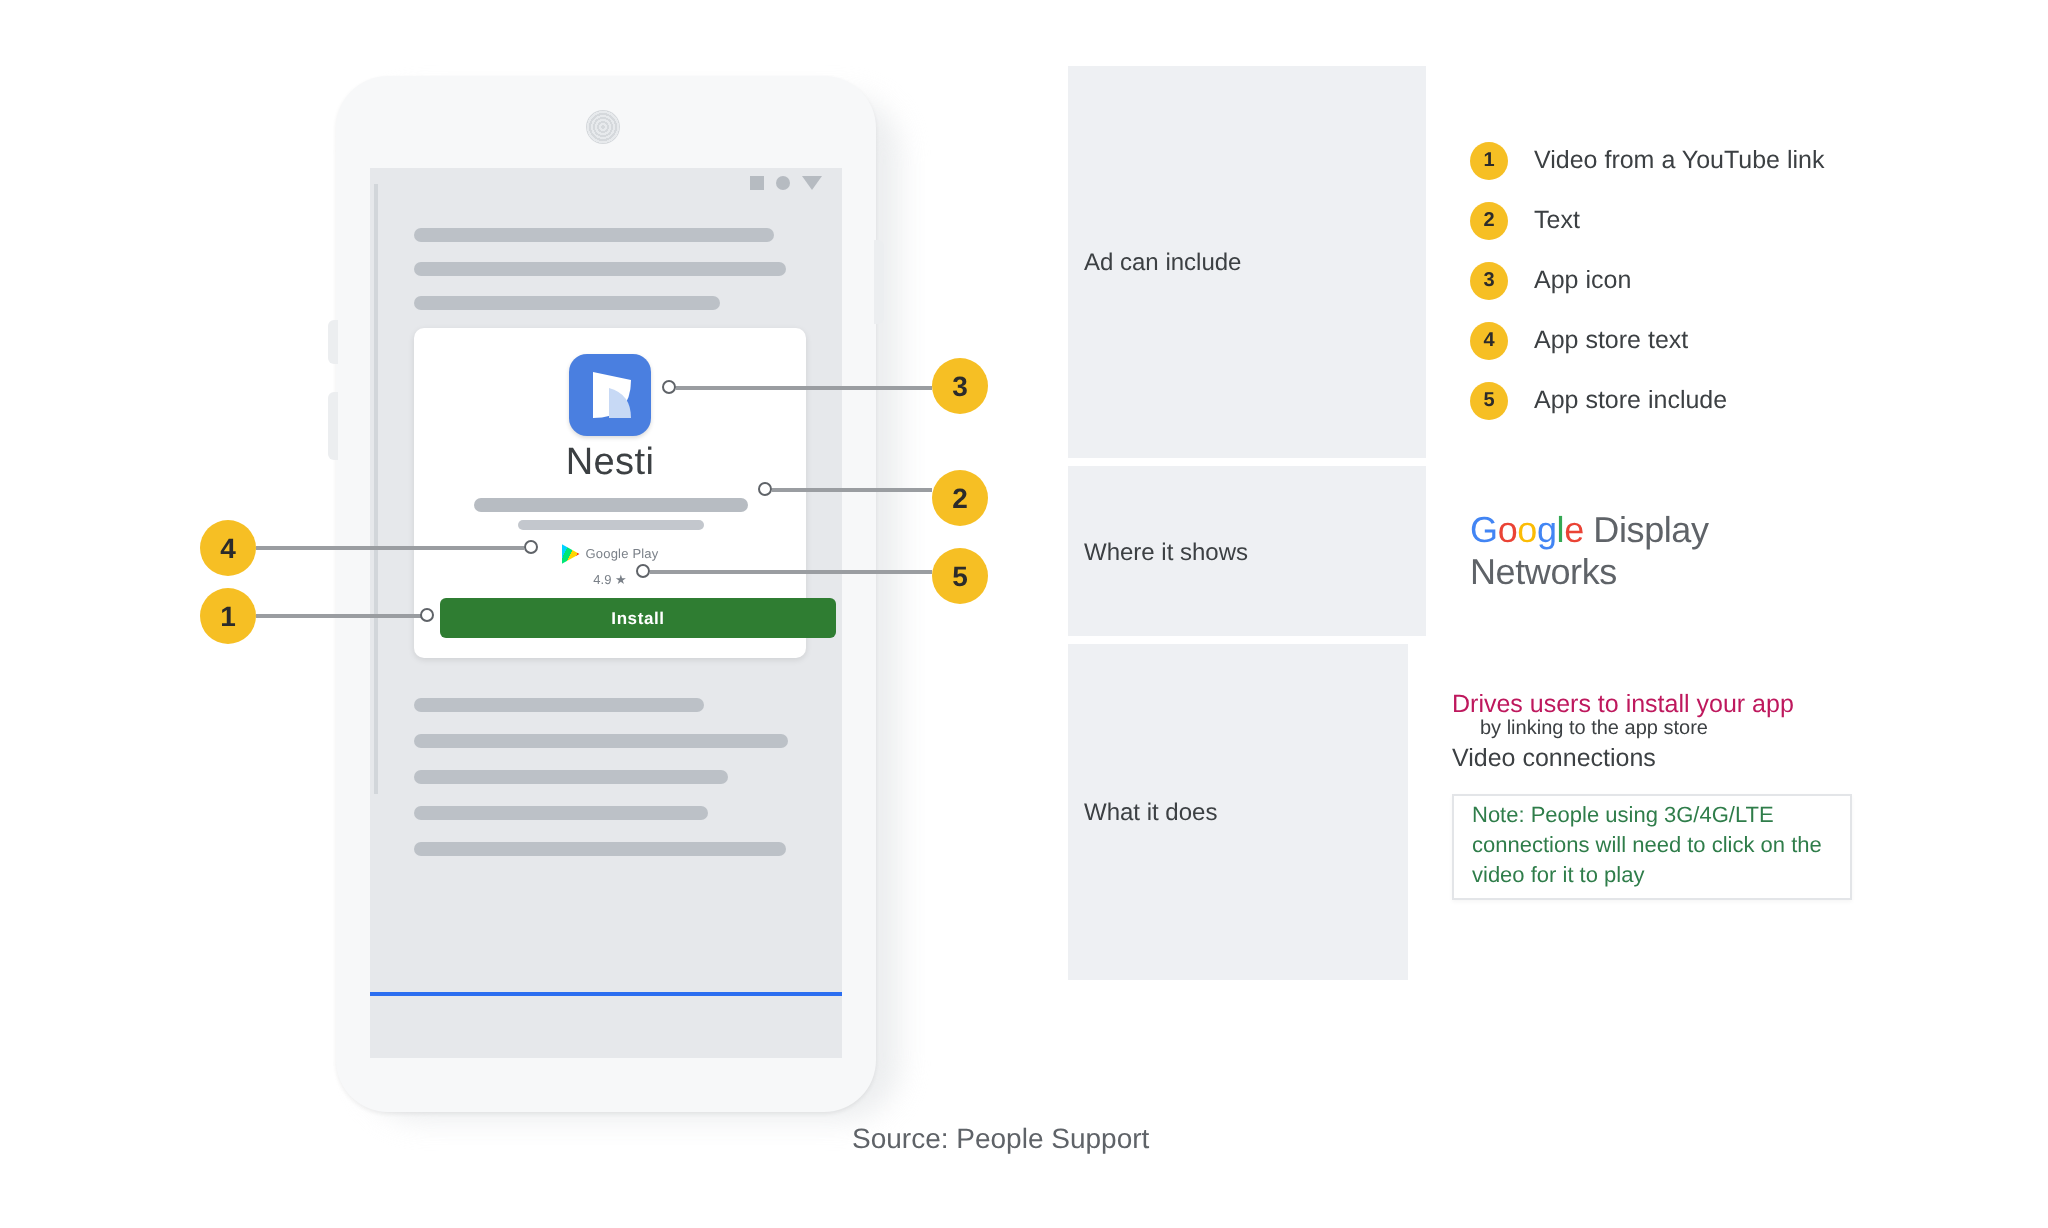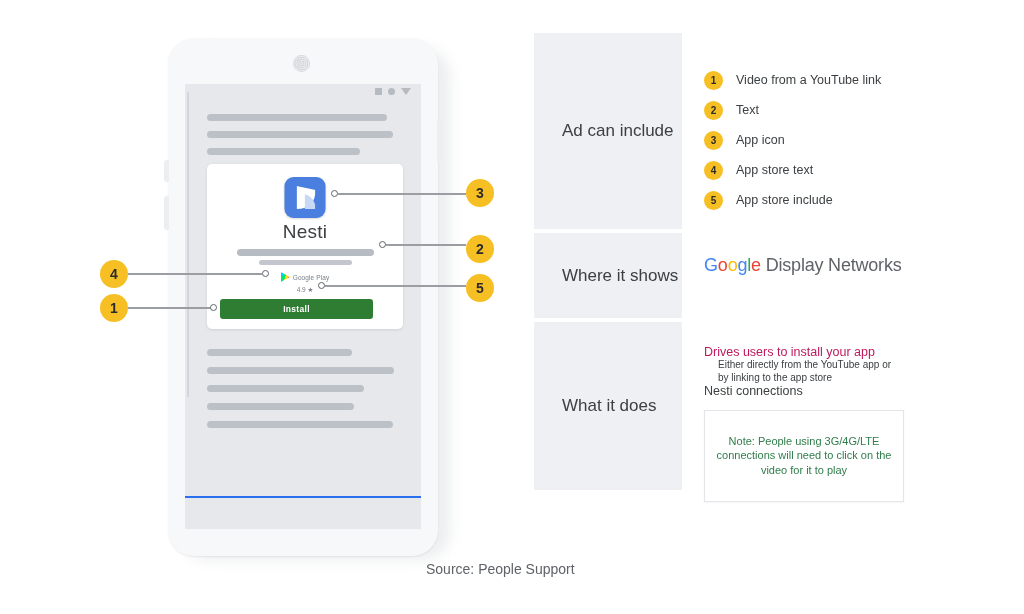--- a/index.html
+++ b/index.html
@@ -69,43 +69,43 @@
   .card-bar2{ position:absolute; left:52px; top:96px; width:93px; height:5px; border-radius:3px; background:#c3c7cd;}
   .store-row{ position:absolute; left:0; right:0; top:108px; display:flex; justify-content:center; align-items:center; gap:3px;}
   .play-tri{
     width:9px; height:10px;
     background:linear-gradient(115deg,#00d2ff 0 25%,#00e676 25% 48%,#ffd600 48% 72%,#ff3d00 72% 100%);
     clip-path: polygon(0 0, 100% 50%, 0 100%);
   }
   .store-label{ font-size:6.5px; color:#7a8088; letter-spacing:.1px; }
   .rating-row{ position:absolute; left:0; right:0; top:122px; text-align:center; font-size:6.5px; color:#7a8088; }
   .install-btn{
-    position:absolute; left:13px; top:135px; width:153px; height:20px;
+    position:absolute; left:13px; top:135px; width:198px; height:20px;
     background:#2f7d32; border-radius:3px; color:#fff;
     font-size:8.5px; font-weight:bold; display:flex; align-items:center; justify-content:center;
     letter-spacing:.3px;
   }
   .navline{ position:absolute; left:0; right:0; bottom:31px; height:2px; background:#2b6ef0; }
 
   
   .cline{ position:absolute; height:1.5px; background:#9a9da1; }
   .cdot{ position:absolute; width:7px; height:7px; border-radius:50%; background:#ffffff; border:1.5px solid #5f6368; }
   .badge{
     position:absolute; width:28px; height:28px; border-radius:50%; background:#f6bf24;
     color:#2b2b2b; font-size:14px; font-weight:bold;
     display:flex; align-items:center; justify-content:center;
     font-family:"Liberation Sans", sans-serif;
   }
 
   
   .tbl{ position:absolute; left:534px; top:33px; width:392px; }
   .trow{ position:relative; display:flex; }
   .tcell-l{
-    width:148px; background:#eef0f3; display:flex; align-items:center;
-    padding-left:28px; font-size:17px; color:#3c4043;
+    width:179px; background:#eef0f3; display:flex; align-items:center;
+    padding-left:8px; font-size:12px; color:#3c4043;
   }
   .tcell-r{ flex:1; background:#ffffff; padding:0 0 0 22px; position:relative; }
   .row-gap{ height:4px; background:#ffffff; }
 
   .li{ display:flex; align-items:center; gap:13px; height:30px; }
   .li-num{
     width:19px; height:19px; border-radius:50%; background:#f6bf24;
     color:#2b2b2b; font-size:10px; font-weight:bold;
     display:flex; align-items:center; justify-content:center; flex:0 0 auto;
   }
@@ -116,23 +116,22 @@
   .g1{color:#4285f4;} .g2{color:#ea4335;} .g3{color:#fbbc05;}
   .g4{color:#4285f4;} .g5{color:#34a853;} .g6{color:#ea4335;}
   .gsuffix{ color:#5f6368; }
   .gsub{ font-size:12.5px; color:#3c4043; margin-top:4px; }
 
   .wd-line1{ font-size:12.5px; color:#be185d; }
   .wd-sub{ font-size:10px; color:#3c4043; margin-left:14px; line-height:1.25; }
   .wd-line2{ font-size:12.5px; color:#3c4043; line-height:1.25; }
   .note{
     margin-top:10px; width:200px; border:1px solid #e3e5e8; background:#fff;
-    padding:23px 9px; font-size:11px; color:#2f7d4a; line-height:1.35;
+    padding:3px 9px; font-size:11px; color:#2f7d4a; line-height:1.35;
     box-shadow:0 1px 2px rgba(0,0,0,.04);
-    text-align:center;
   }
   .source{
     position:absolute; left:426px; top:561px; font-size:14px; color:#5f6368;
   }
 </style>
 </head>
 <body>
 
 <div id="stage">
 
@@ -239,23 +238,22 @@
         </div>
       </div>
     </div>
 
     <div class="row-gap"></div>
 
     <div class="trow" style="height:168px;">
       <div class="tcell-l">What it does</div>
       <div class="tcell-r" style="padding-top:23px;">
         <div class="wd-line1">Drives users to install your app</div>
-        <div class="wd-sub">Either directly from the YouTube app or</div>
         <div class="wd-sub">by linking to the app store</div>
-        <div class="wd-line2">Nesti connections</div>
+        <div class="wd-line2">Video connections</div>
         <div class="note">Note: People using 3G/4G/LTE connections will need to click on the video for it to play</div>
       </div>
     </div>
 
   </div>
 
   <div class="source">Source: People Support</div>
 </div>
 
 </body></html>

